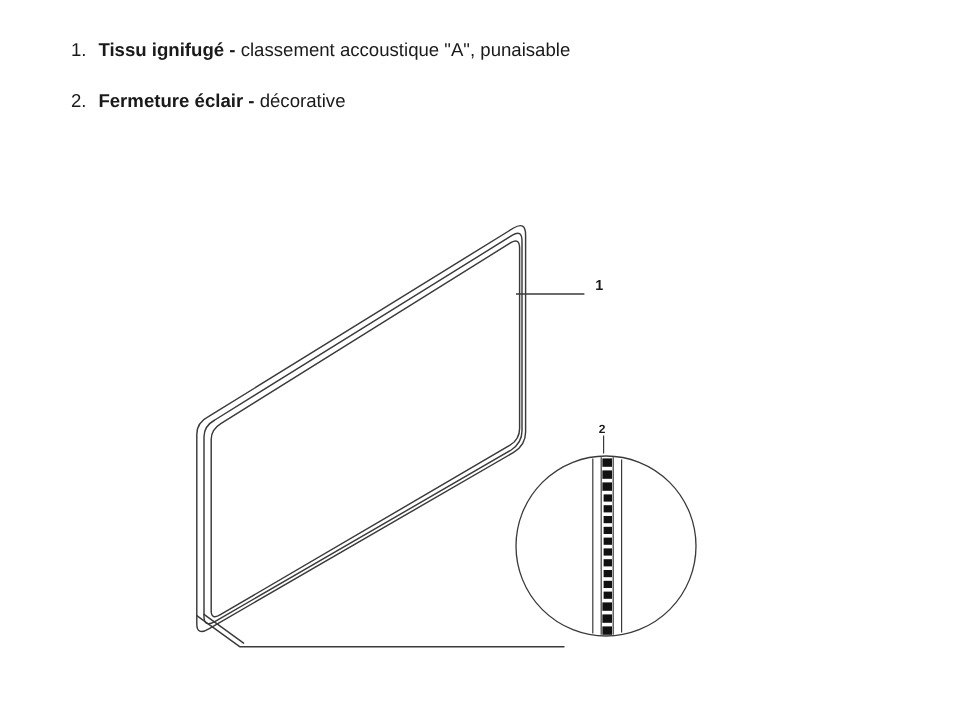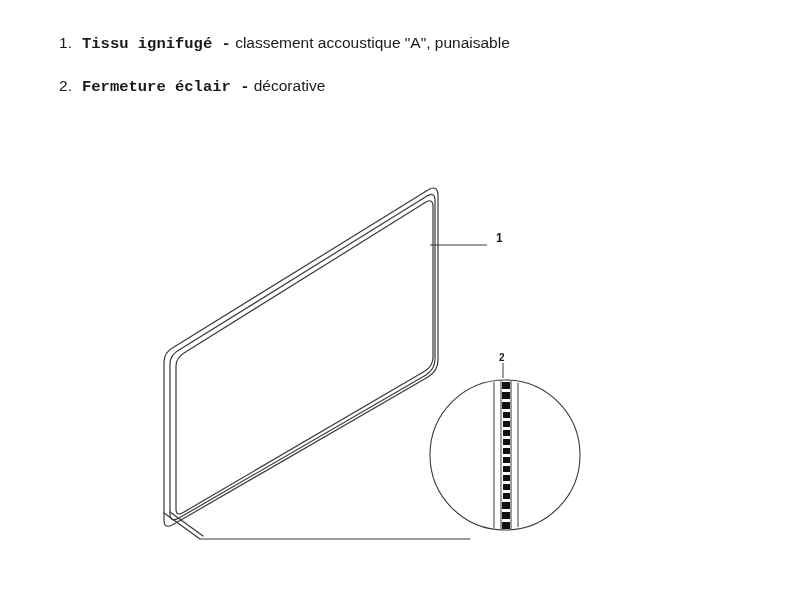--- a/index.html
+++ b/index.html
@@ -36,21 +36,20 @@
     text-align: right;
     padding-right: 10px;
     font-weight: 400;
     color: #1a1a1a;
   }
   .legend-text {
     flex: 1 1 auto;
   }
   .legend-term {
     font-weight: bold;
-    font-family: Liberation Mono, monospace;
   }
   .legend-desc {
     font-weight: normal;
   }
 
   
   .drawing {
     position: absolute;
     left: 0;
     top: 150px;

